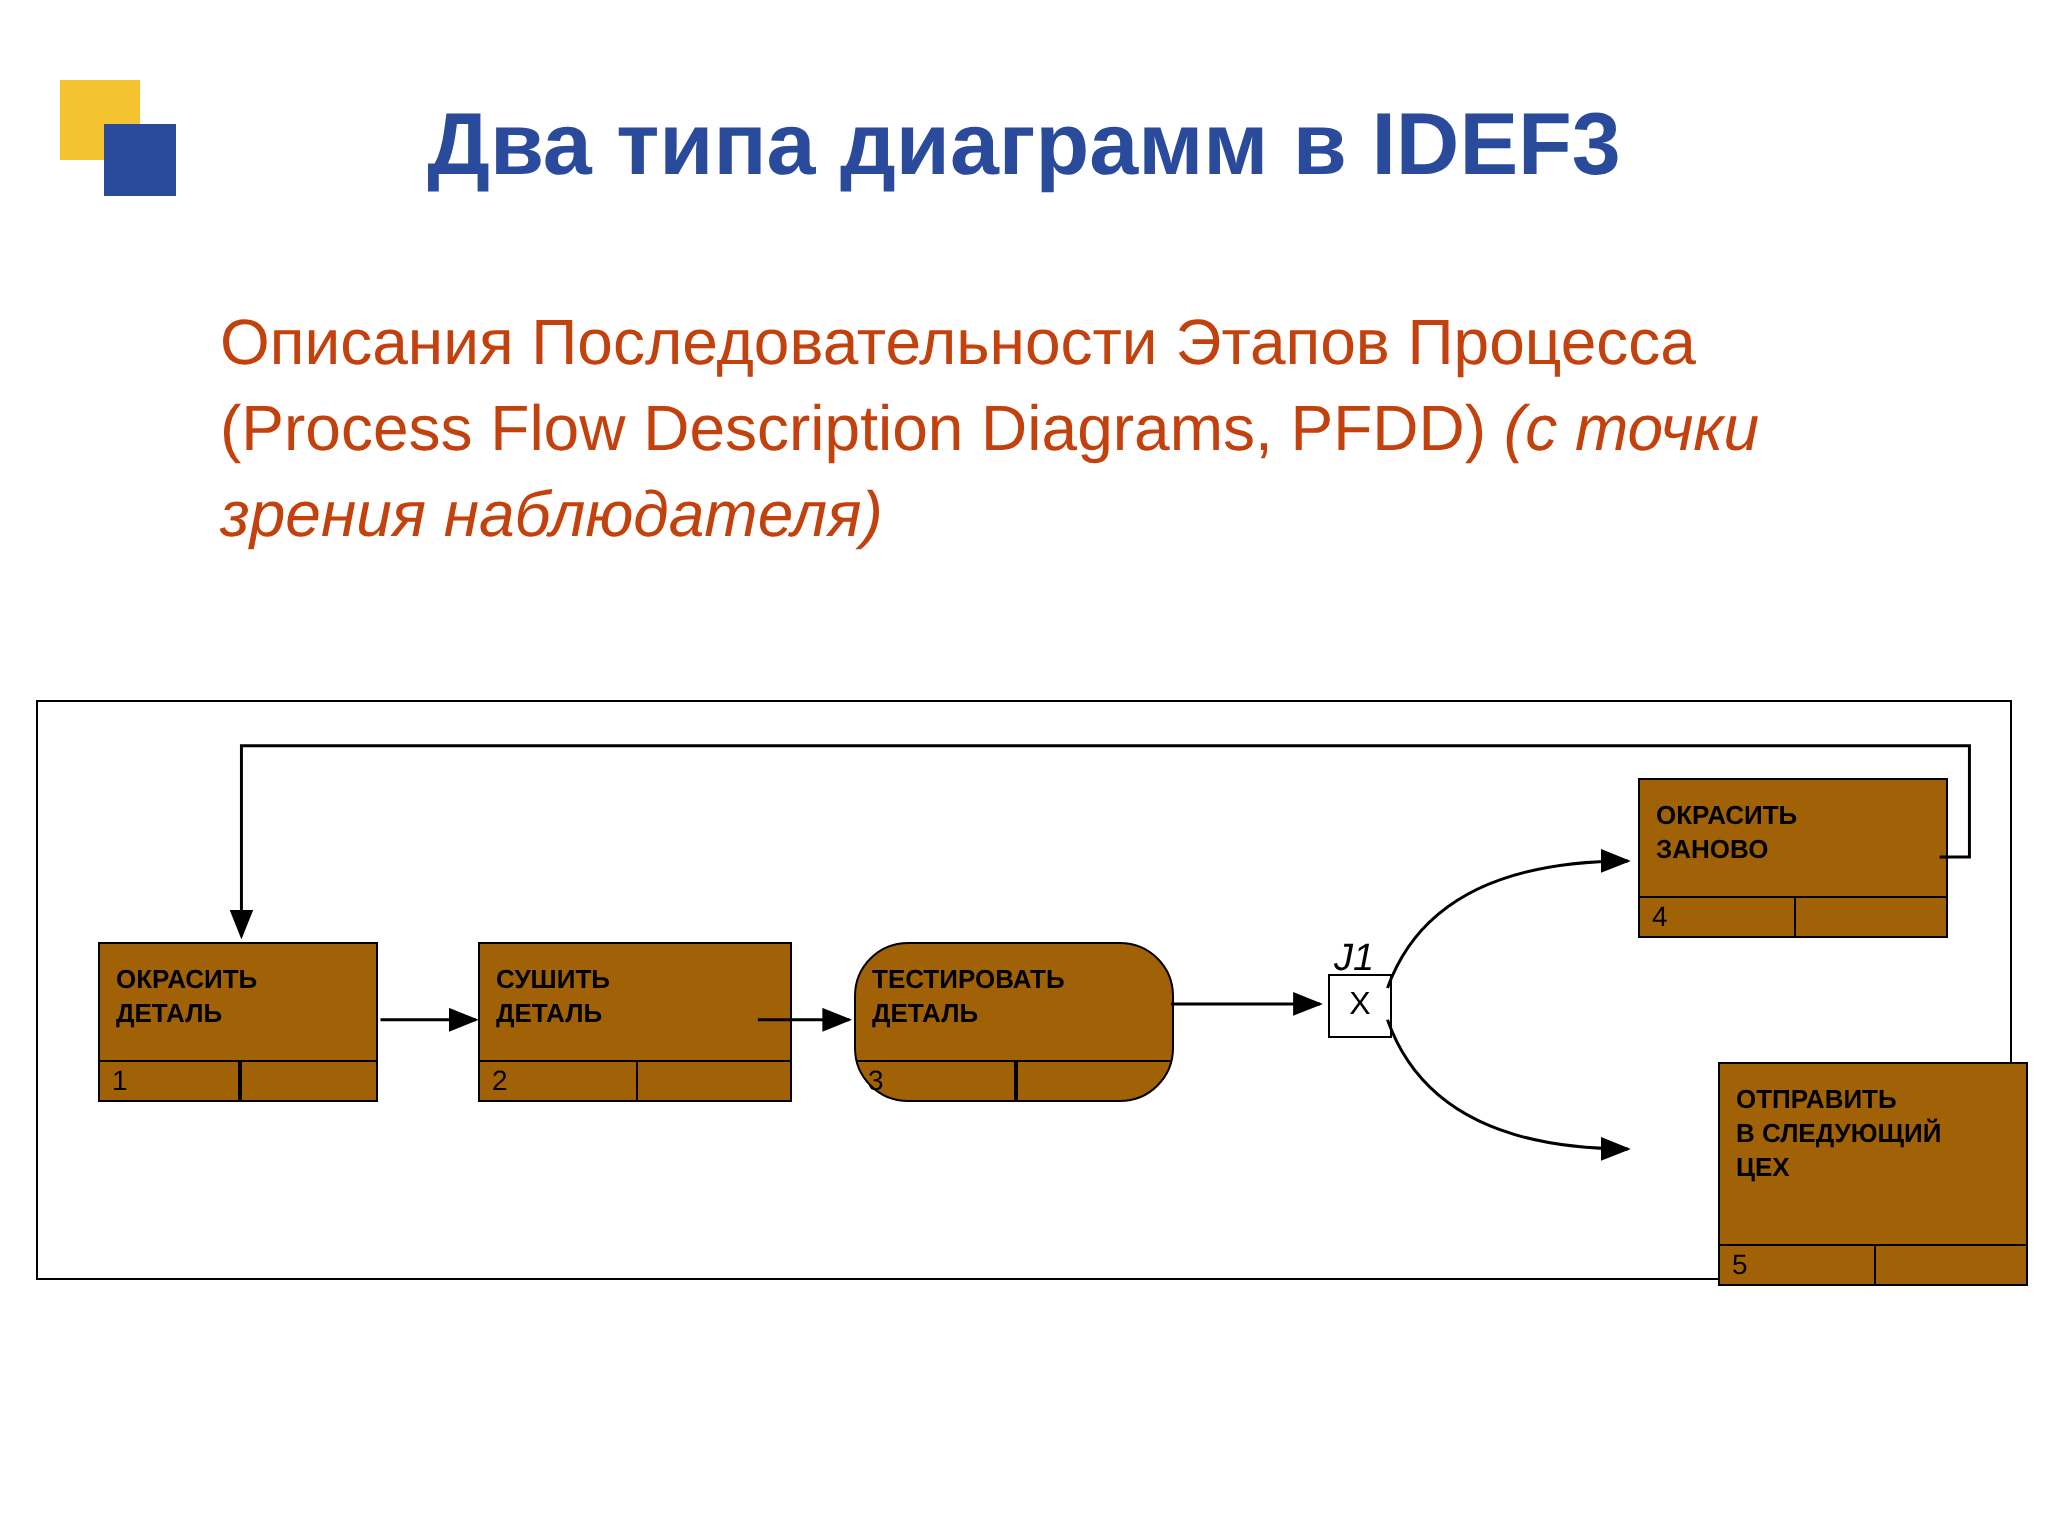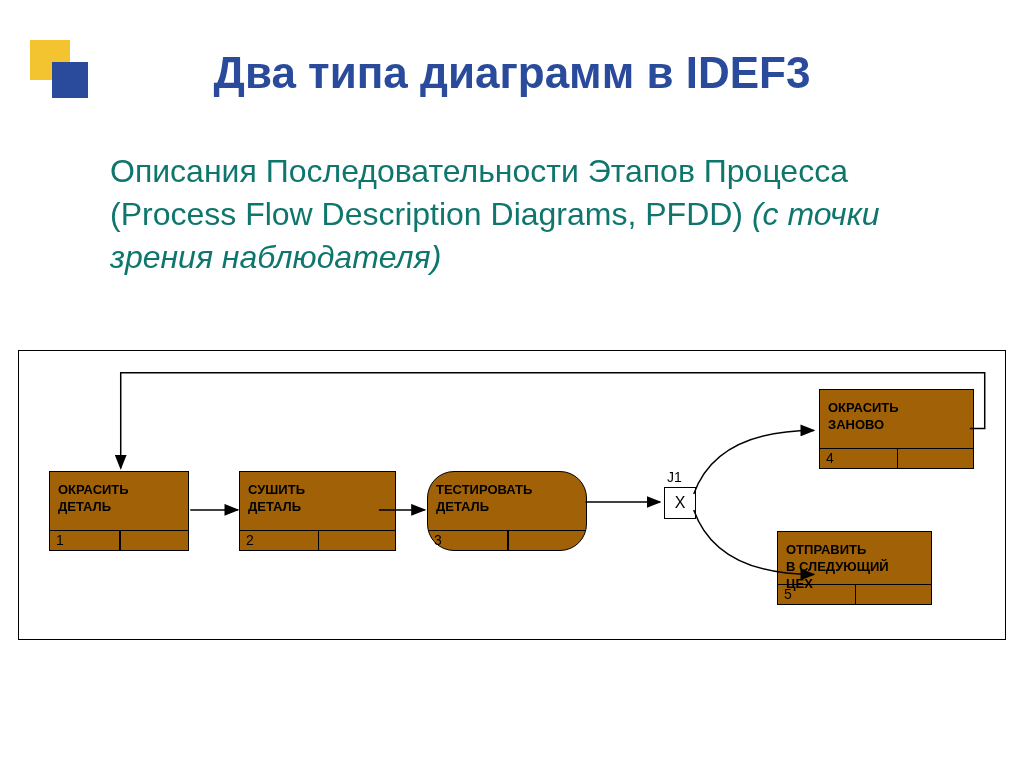--- a/index.html
+++ b/index.html
@@ -44,21 +44,21 @@
       font-weight: bold;
       color: #2a4b9b;
     }
     .paragraph {
       position: absolute;
       top: 150px;
       left: 110px;
       width: 820px;
       font-size: 32px;
       line-height: 1.35;
-      color: #0f766e;
+      color: #c2410c;
     }
     .paragraph .italic {
       font-style: italic;
     }
     .diagram-frame {
       position: absolute;
       top: 350px;
       left: 18px;
       width: 988px;
       height: 290px;
@@ -103,22 +103,23 @@
     }
     .junction {
       position: absolute;
       border: 1.5px solid #000;
       background: #fff;
       text-align: center;
       font-family: Arial, sans-serif;
     }
     .jlabel {
       position: absolute;
-      font-size: 14px;
-      font-family: Arial, sans-serif;
+      font-size: 19px;
+      font-family: Arial, sans-serif;
+      font-style: italic;
     }
     svg.arrows {
       position: absolute;
       top: 0;
       left: 0;
       width: 100%;
       height: 100%;
       pointer-events: none;
     }
   </style>
@@ -166,21 +167,21 @@
   <div class="junction" style="left:645px; top:136px; width:32px; height:32px; line-height:30px; font-size:16px;">X</div>
 
   <div class="box" style="left:800px; top:38px; width:155px; height:80px;">
     <div class="label">ОКРАСИТЬ<br>ЗАНОВО</div>
     <div class="idrow">
       <span class="idnum">4</span>
       <span class="divider"></span>
     </div>
   </div>
 
-  <div class="box" style="left:758px; top:180px; width:155px; height:74px;padding-left:12px;">
+  <div class="box" style="left:840px; top:180px; width:155px; height:112px;padding-left:12px;">
     <div class="label">ОТПРАВИТЬ<br>В СЛЕДУЮЩИЙ<br>ЦЕХ</div>
     <div class="idrow">
       <span class="idnum">5</span>
       <span class="divider"></span>
     </div>
   </div>
 
   <svg class="arrows" viewBox="0 0 988 290">
     <defs>
       <marker id="arrowhead" markerWidth="10" markerHeight="8" refX="9" refY="4" orient="auto">

